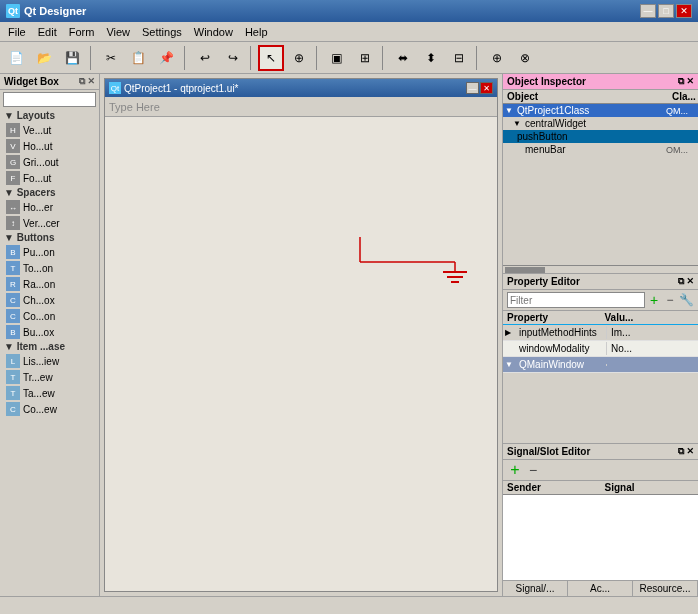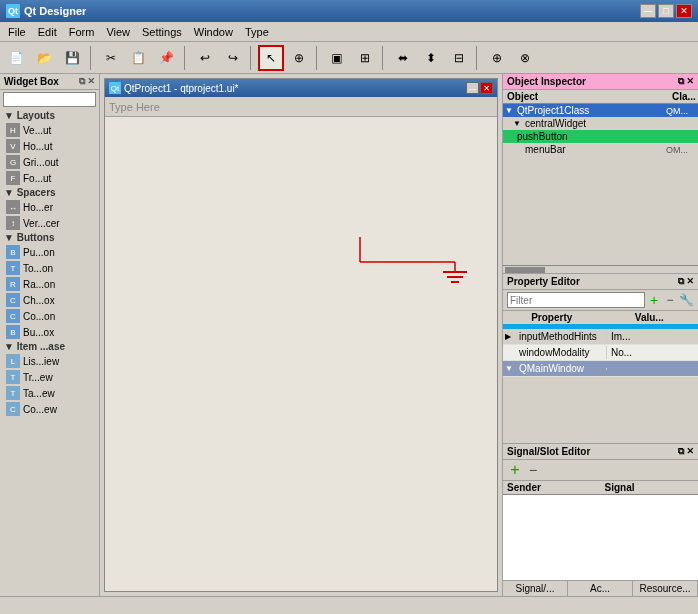--- a/index.html
+++ b/index.html
@@ -257,24 +257,23 @@
     .prop-context {
       background: #c8c8c8;
       padding: 2px 4px;
       font-size: 10px;
       font-weight: bold;
       border-bottom: 1px solid #888;
     }
     .prop-cols {
       display: flex;
       background: #d4d0c8;
-      border-bottom: 5px solid #0ea5e9;
-      font-size: 10px;
-      font-weight: bold;
-      text-align: center;
+      border-bottom: 1px solid #0ea5e9;
+      font-size: 10px;
+      font-weight: bold;
     }
     .prop-col { padding: 1px 4px; flex: 1; }
     .prop-col2 { padding: 1px 4px; flex: 1; }
     .prop-body { flex: 1; overflow-y: auto; font-size: 10px; }
     .prop-row {
       display: flex;
       align-items: center;
       border-bottom: 1px solid #e0e0e0;
       min-height: 16px;
     }
@@ -349,21 +348,21 @@
   </div>
 </div>
 
 <div class="menu-bar">
   <span class="menu-item">File</span>
   <span class="menu-item">Edit</span>
   <span class="menu-item">Form</span>
   <span class="menu-item">View</span>
   <span class="menu-item">Settings</span>
   <span class="menu-item">Window</span>
-  <span class="menu-item">Type</span>
+  <span class="menu-item">Help</span>
 </div>
 
 <div class="toolbar">
   <div class="tool-btn">📄</div>
   <div class="tool-btn">📂</div>
   <div class="tool-btn">💾</div>
   <div class="tool-separator"></div>
   <div class="tool-btn">✂</div>
   <div class="tool-btn">📋</div>
   <div class="tool-btn">📌</div>
@@ -536,21 +535,21 @@
         <div class="inspector-row selected">
           <span class="inspector-expand">▼</span>
           <span class="inspector-name">QtProject1Class</span>
           <span class="inspector-class selected">QM...</span>
         </div>
         <div class="inspector-row" style="padding-left:10px;">
           <span class="inspector-expand">▼</span>
           <span class="inspector-name">centralWidget</span>
           <span class="inspector-class"></span>
         </div>
-        <div class="inspector-row" style="background:#22c55e;">
+        <div class="inspector-row" style="background:#0369a1;">
           <span class="inspector-expand"></span>
           <span class="inspector-name">pushButton</span>
           <span class="inspector-class"></span>
         </div>
         <div class="inspector-row" style="padding-left:10px;">
           <span class="inspector-expand"></span>
           <span class="inspector-name">menuBar</span>
           <span class="inspector-class">OM...</span>
         </div>
       </div>

